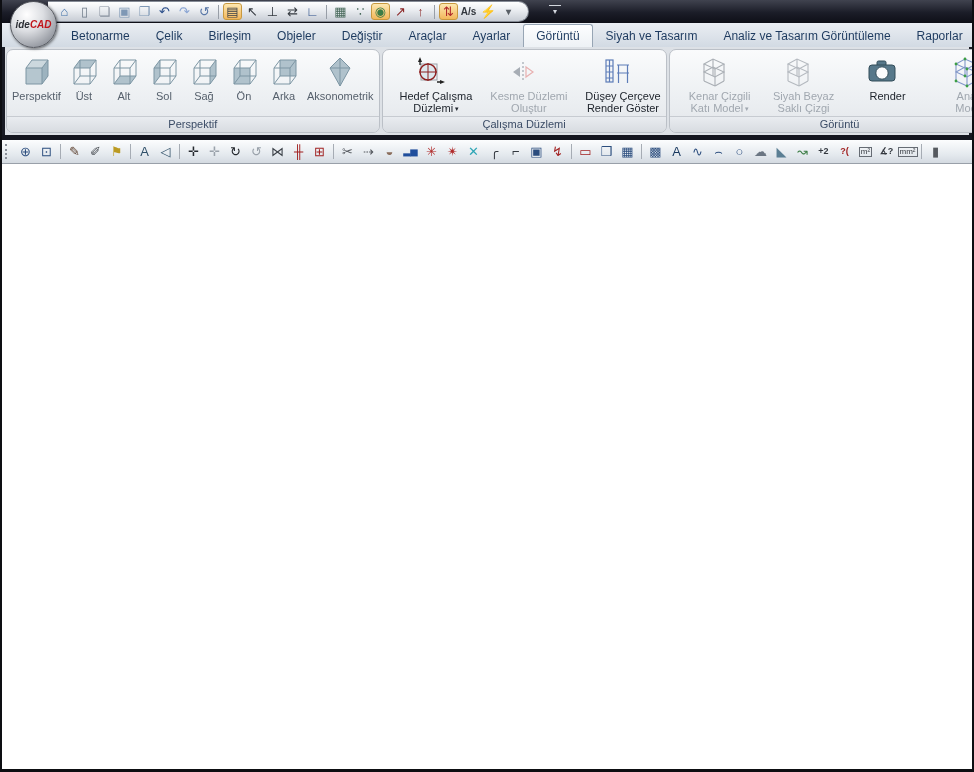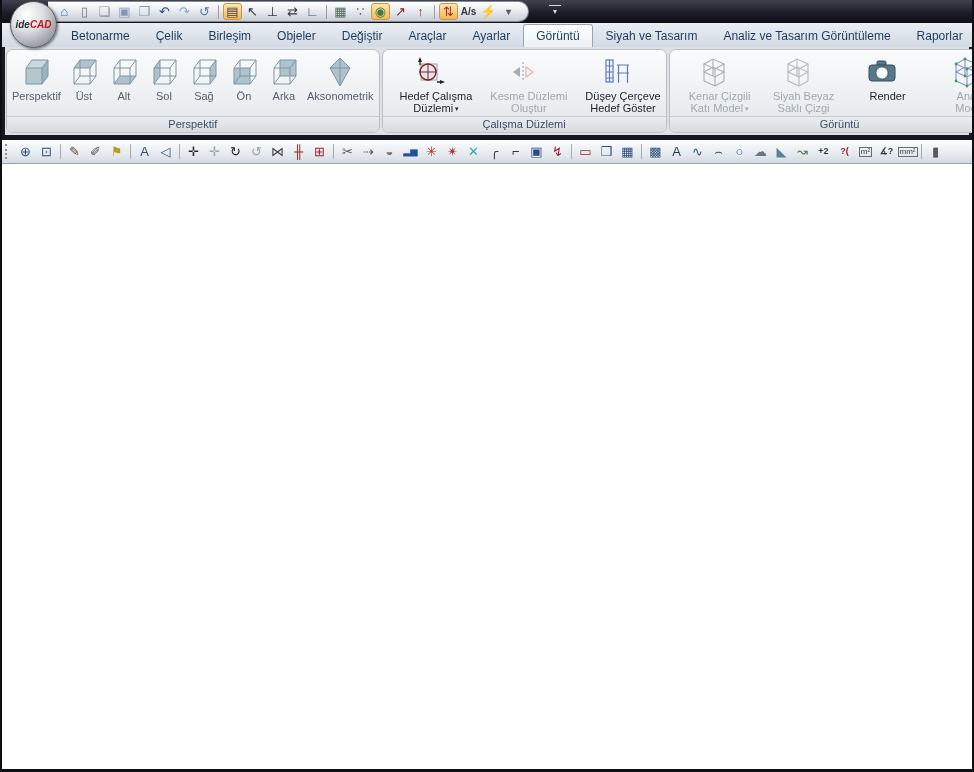--- a/index.html
+++ b/index.html
@@ -322,21 +322,21 @@
                 <line x1="6" y1="23" x2="13" y2="23"></line>
                 <line x1="9.5" y1="5" x2="9.5" y2="27"></line>
                 <line x1="17" y1="10" x2="29" y2="10"></line>
                 <line x1="17" y1="18" x2="29" y2="18"></line>
                 <line x1="18.5" y1="10" x2="18.5" y2="28"></line>
                 <line x1="27.5" y1="10" x2="27.5" y2="28"></line>
               </svg>
             </div>
             <div class="rlabel">
               <div>Düşey Çerçeve</div>
-              <div>Hedef Göster</div>
+              <div>Render Göster</div>
             </div>
           </div>
         </div>
         <div class="rcap">Çalışma Düzlemi</div>
       </div>
       <div class="rgroup">
         <div class="rbtns">
           <div class="rbtn two disabled">
             <div class="ricon">
               <svg viewBox="0 0 34 34" fill="none" stroke="#a9aeb4" stroke-width="1.1">

